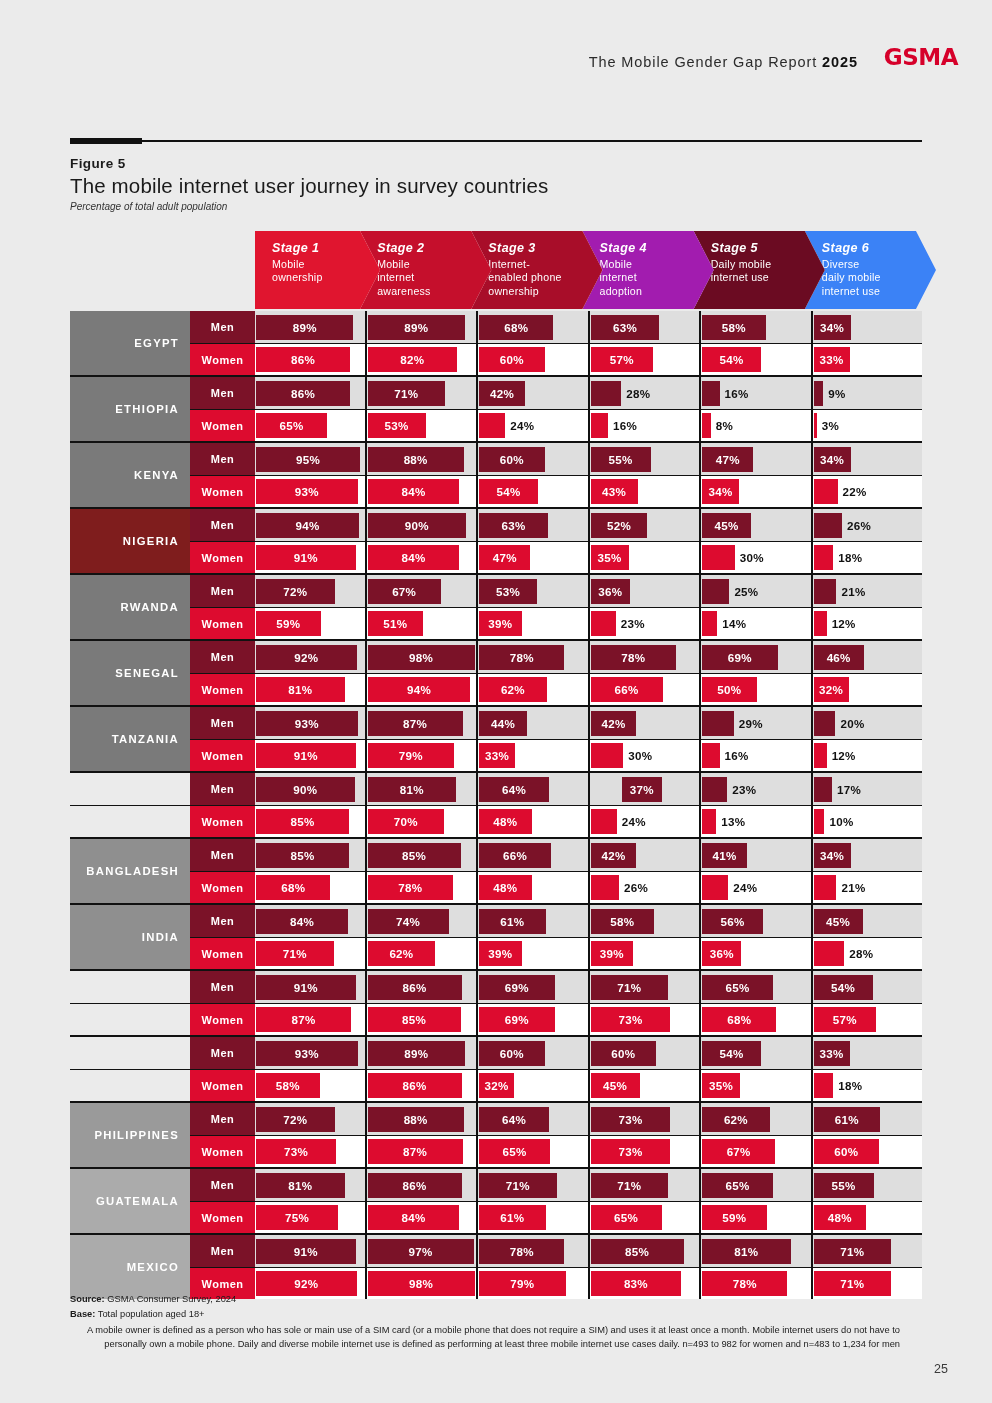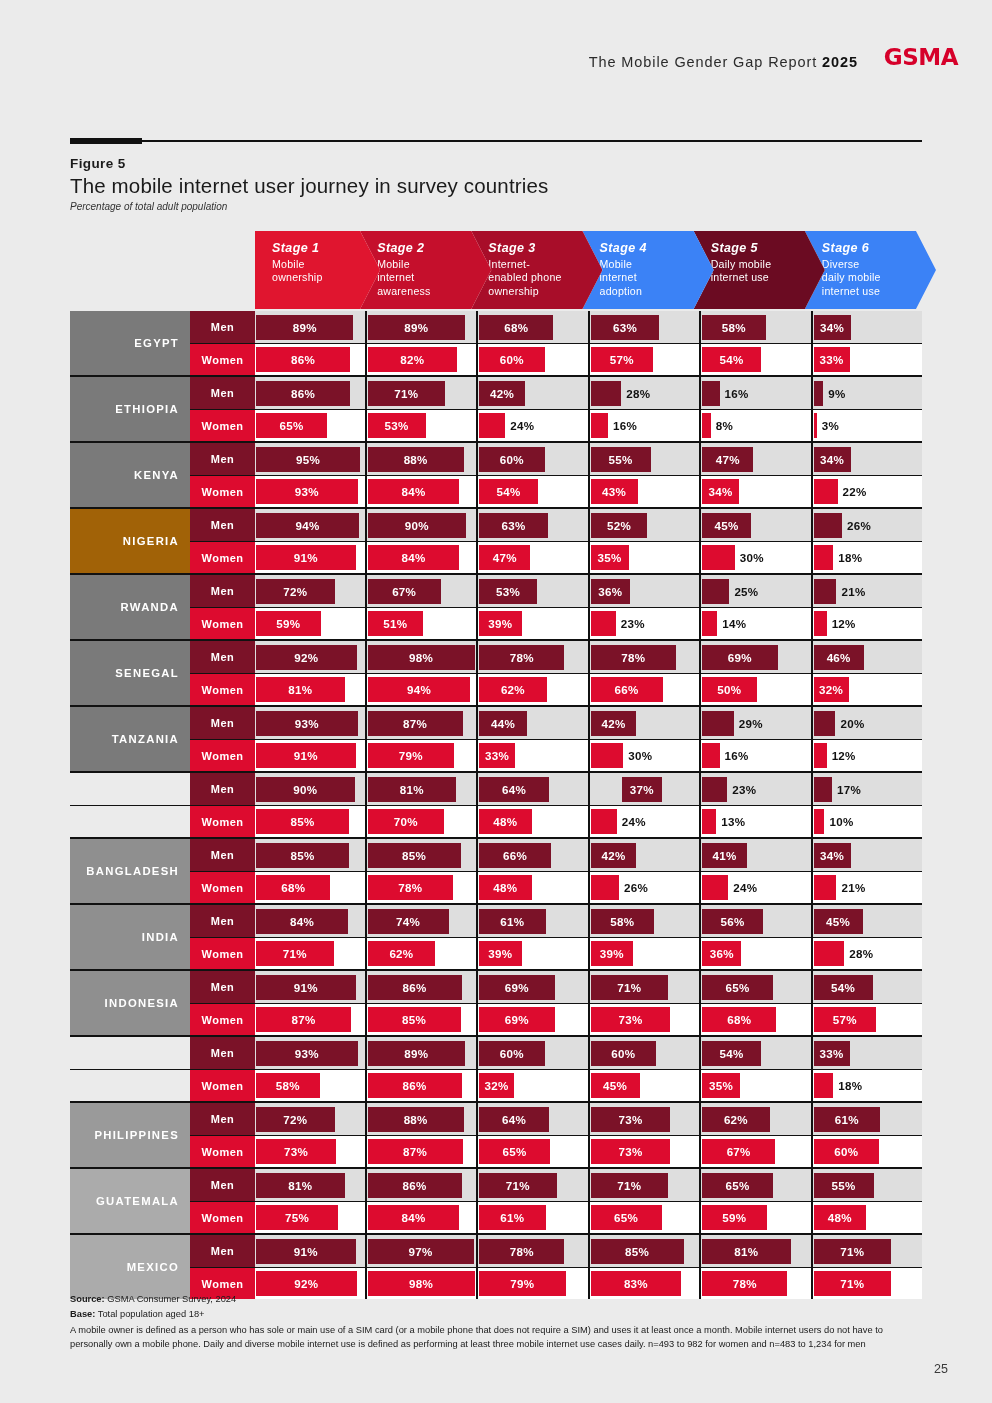--- a/index.html
+++ b/index.html
@@ -77,21 +77,21 @@
   .row.women .bar { background:#dd0b2f; }
   .bar .v { font-size:11.6px; font-weight:700; color:#fff; letter-spacing:.3px; white-space:nowrap; }
   .bar.outside .v {
     color:#111; position:absolute; left:100%; margin-left:5px;
   }
 
   
   .foot { position:absolute; left:70px; top:1293px; width:830px; font-size:9.3px; line-height:13px; color:#1b1b1b; }
   .foot .ln { margin-bottom:2px; }
   .foot b { font-weight:700; }
-  .foot .para { margin-top:3px; line-height:13.5px; }
+  .foot .para { margin-top:3px; line-height:13.5px;text-align:right; }
   .pageno { position:absolute; right:44px; top:1362px; font-size:12.5px; color:#3a3a3a; }
 </style>
 </head>
 <body>
 
 <div class="page-header">
   <div class="hdr-title">
     <span>The Mobile Gender Gap Report</span>
     <b>2025</b>
   </div>
@@ -112,21 +112,21 @@
       <div class="chev-txt">Mobile<br>ownership</div>
     </div>
     <div class="chev" style="left: 105.167px; width: 131.167px; background: rgb(197, 15, 44); z-index: 9;">
       <div class="chev-num">Stage 2</div>
       <div class="chev-txt">Mobile<br>internet<br>awareness</div>
     </div>
     <div class="chev" style="left: 216.333px; width: 131.167px; background: rgb(168, 13, 41); z-index: 8;">
       <div class="chev-num">Stage 3</div>
       <div class="chev-txt">Internet-<br>enabled phone<br>ownership</div>
     </div>
-    <div class="chev" style="left: 327.5px; width: 131.167px; background: #3b82f6; z-index: 7;">
+    <div class="chev" style="left: 327.5px; width: 131.167px; background: #a21caf; z-index: 7;">
       <div class="chev-num">Stage 4</div>
       <div class="chev-txt">Mobile<br>internet<br>adoption</div>
     </div>
     <div class="chev" style="left: 438.667px; width: 131.167px; background: rgb(107, 11, 34); z-index: 6;">
       <div class="chev-num">Stage 5</div>
       <div class="chev-txt">Daily mobile<br>internet use</div>
     </div>
     <div class="chev" style="left: 549.833px; width: 131.167px; background: #3b82f6; z-index: 5;">
       <div class="chev-num">Stage 6</div>
       <div class="chev-txt">Diverse<br>daily mobile<br>internet use</div>
@@ -353,21 +353,21 @@
           </div>
           <div class="cell">
             <div class="bar outside" style="width: 22%;">
               <span class="v">22%</span>
             </div>
           </div>
         </div>
       </div>
     </div>
     <div class="grp">
-      <div class="c-country" style="background: #a16207; height: 64px; position: absolute; left: 0px; top: 0px; width: 120px;">NIGERIA</div>
+      <div class="c-country" style="background: #7f1d1d; height: 64px; position: absolute; left: 0px; top: 0px; width: 120px;">NIGERIA</div>
       <div class="row men">
         <div style="width: 120px; flex: 0 0 120px;"></div>
         <div class="c-gender men">Men</div>
         <div class="cells">
           <div class="cell">
             <div class="bar" style="width: 94%;">
               <span class="v">94%</span>
             </div>
           </div>
           <div class="cell">
@@ -877,21 +877,20 @@
           </div>
           <div class="cell">
             <div class="bar outside" style="width: 28%;">
               <span class="v">28%</span>
             </div>
           </div>
         </div>
       </div>
     </div>
     <div class="grp">
-      <div class="c-country" style="background: rgb(143, 143, 143); height: 64px; position: absolute; left: 0px; top: 0px; width: 120px;">INDONESIA</div>
       <div class="row men">
         <div style="width: 120px; flex: 0 0 120px;"></div>
         <div class="c-gender men">Men</div>
         <div class="cells">
           <div class="cell">
             <div class="bar" style="width: 91%;">
               <span class="v">91%</span>
             </div>
           </div>
           <div class="cell">

